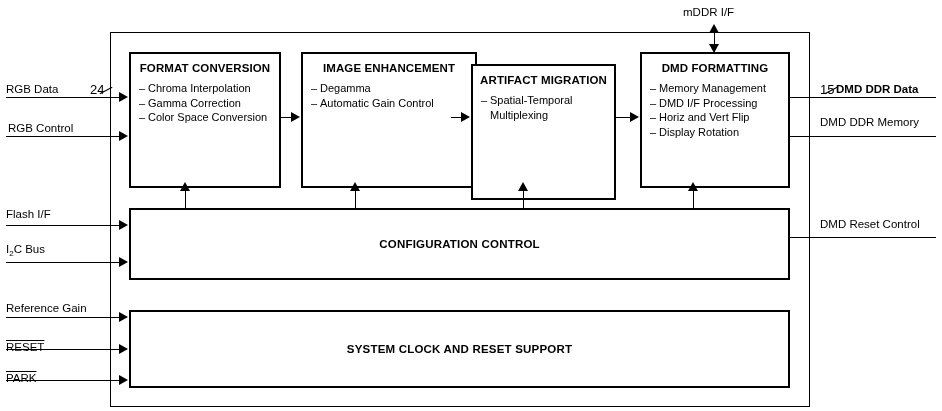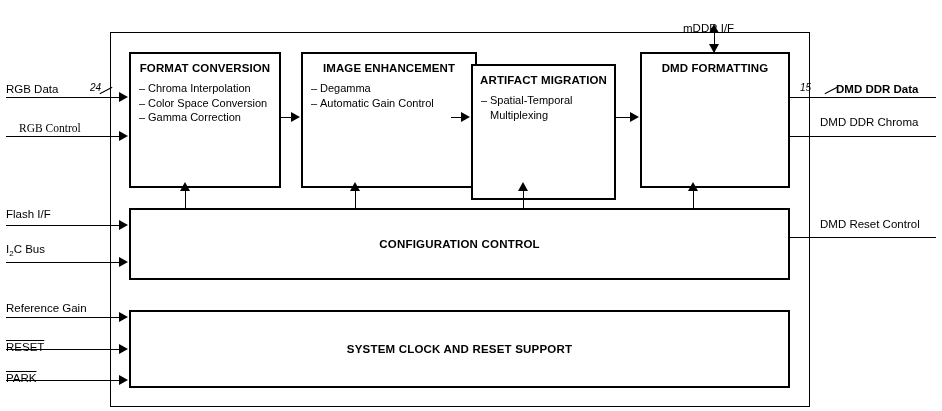--- a/index.html
+++ b/index.html
@@ -122,67 +122,72 @@
 
   
   .ext-label {
     position: absolute;
     font-size: 11.5px;
     white-space: nowrap;
   }
   .ext-label.ovl { text-decoration: overline; margin-top: 9px; }
   .bus-num {
     position: absolute;
-    font-size: 10px;
-    font-style: italic;
+    font-size: 13px;
   }
   .sub {
     font-size: 8px;
     vertical-align: sub;
   }
 </style>
 </head>
 <body>
 
 <div class="diagram">
 
   <div class="chip-outline"></div>
 
-  <div class="ext-label" style="left:683px; top:22px;">mDDR I/F</div>
+  <div class="ext-label" style="left:683px; top:6px;">mDDR I/F</div>
 
   <div class="line-v" style="left:714px; top:31px; height:22px;"></div>
   <div class="arrow-u" style="left:709px; top:24px;"></div>
   <div class="arrow-d" style="left:709px; top:44px;"></div>
 
   <div class="block" id="block-format">
     <div class="block-title">FORMAT CONVERSION</div>
     <ul class="bullets">
       <li>Chroma Interpolation</li>
+      <li>Gamma Correction</li>
       <li>Color Space Conversion</li>
-      <li>Gamma Correction</li>
     </ul>
   </div>
 
   <div class="block" id="block-enhance">
     <div class="block-title">IMAGE ENHANCEMENT</div>
     <ul class="bullets">
       <li>Degamma</li>
       <li>Automatic Gain Control</li>
     </ul>
   </div>
 
   <div class="block" id="block-artifact">
     <div class="block-title">ARTIFACT MIGRATION</div>
     <ul class="bullets">
       <li class="wrap" style="width:118px;">Spatial-Temporal Multiplexing</li>
     </ul>
   </div>
 
   <div class="block" id="block-dmd">
     <div class="block-title">DMD FORMATTING</div>
+    <ul class="bullets">
+      <li>Memory Management</li>
+      <li>DMD I/F Processing</li>
+      <li>Horiz and Vert Flip</li>
+      <li>Display Rotation</li>
+    </ul>
   </div>
 
   <div class="block" id="block-config">
     <div class="wide-title">CONFIGURATION CONTROL</div>
   </div>
 
   <div class="block" id="block-clock">
     <div class="wide-title">SYSTEM CLOCK AND RESET SUPPORT</div>
   </div>
 
@@ -206,21 +211,21 @@
 
   <div class="line-v" style="left:693px; top:190px; height:18px;"></div>
   <div class="arrow-u" style="left:688px; top:182px;"></div>
 
   <div class="ext-label" style="left:6px; top:83px;">RGB Data</div>
   <div class="bus-num" style="left:90px; top:82px;">24</div>
   <div class="line-h" style="left:6px; top:97px; width:113px;"></div>
   <div class="line-h" style="left:99px; top:90px; width:14px; transform:rotate(-28deg);"></div>
   <div class="arrow-r" style="left:119px; top:92px;"></div>
 
-  <div class="ext-label" style="left:19px; top:122px;font-family:Liberation Serif, serif;">RGB Control</div>
+  <div class="ext-label" style="left:8px; top:122px;">RGB Control</div>
   <div class="line-h" style="left:6px; top:136px; width:113px;"></div>
   <div class="arrow-r" style="left:119px; top:131px;"></div>
 
   <div class="ext-label" style="left:6px; top:208px;">Flash I/F</div>
   <div class="line-h" style="left:6px; top:225px; width:113px;"></div>
   <div class="arrow-r" style="left:119px; top:220px;"></div>
 
   <div class="ext-label" style="left:6px; top:243px;"><span>I</span><span class="sub">2</span><span>C Bus</span></div>
   <div class="line-h" style="left:6px; top:262px; width:113px;"></div>
   <div class="arrow-r" style="left:119px; top:257px;"></div>
@@ -230,24 +235,24 @@
   <div class="arrow-r" style="left:119px; top:312px;"></div>
 
   <div class="ext-label ovl" style="left:6px; top:332px;">RESET</div>
   <div class="line-h" style="left:6px; top:349px; width:113px;"></div>
   <div class="arrow-r" style="left:119px; top:344px;"></div>
 
   <div class="ext-label ovl" style="left:6px; top:363px;">PARK</div>
   <div class="line-h" style="left:6px; top:380px; width:113px;"></div>
   <div class="arrow-r" style="left:119px; top:375px;"></div>
 
-  <div class="bus-num" style="left:800px; top:82px;text-align:center;">15</div>
+  <div class="bus-num" style="left:820px; top:82px;text-align:center;">15</div>
   <div class="line-h" style="left:790px; top:97px; width:146px;"></div>
   <div class="line-h" style="left:824px; top:90px; width:14px; transform:rotate(-28deg);"></div>
   <div class="ext-label" style="left:836px; top:83px;font-weight:bold;">DMD DDR Data</div>
 
   <div class="line-h" style="left:790px; top:136px; width:146px;"></div>
-  <div class="ext-label" style="left:820px; top:116px;">DMD DDR Chroma</div>
+  <div class="ext-label" style="left:820px; top:116px;">DMD DDR Memory</div>
 
   <div class="line-h" style="left:790px; top:237px; width:146px;"></div>
   <div class="ext-label" style="left:820px; top:218px;">DMD Reset Control</div>
 
 </div>
 
 </body></html>

